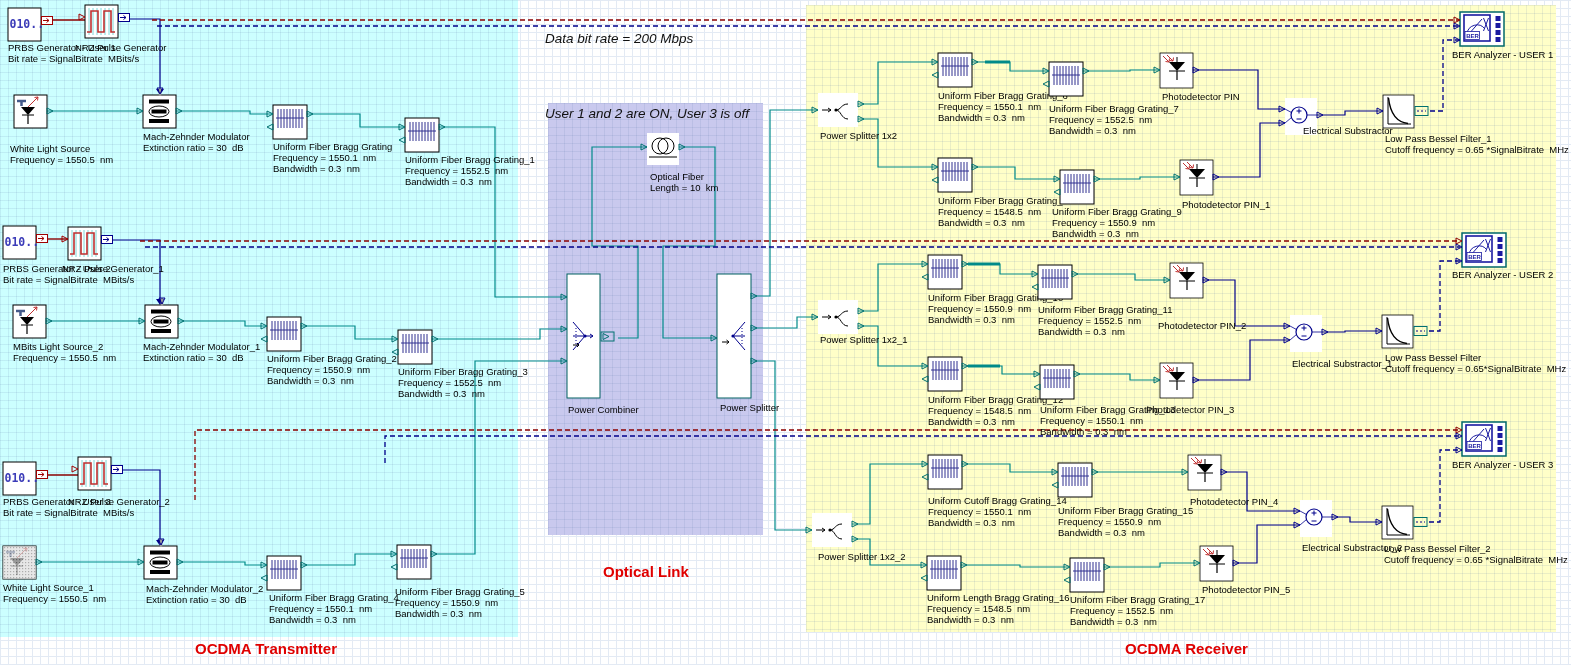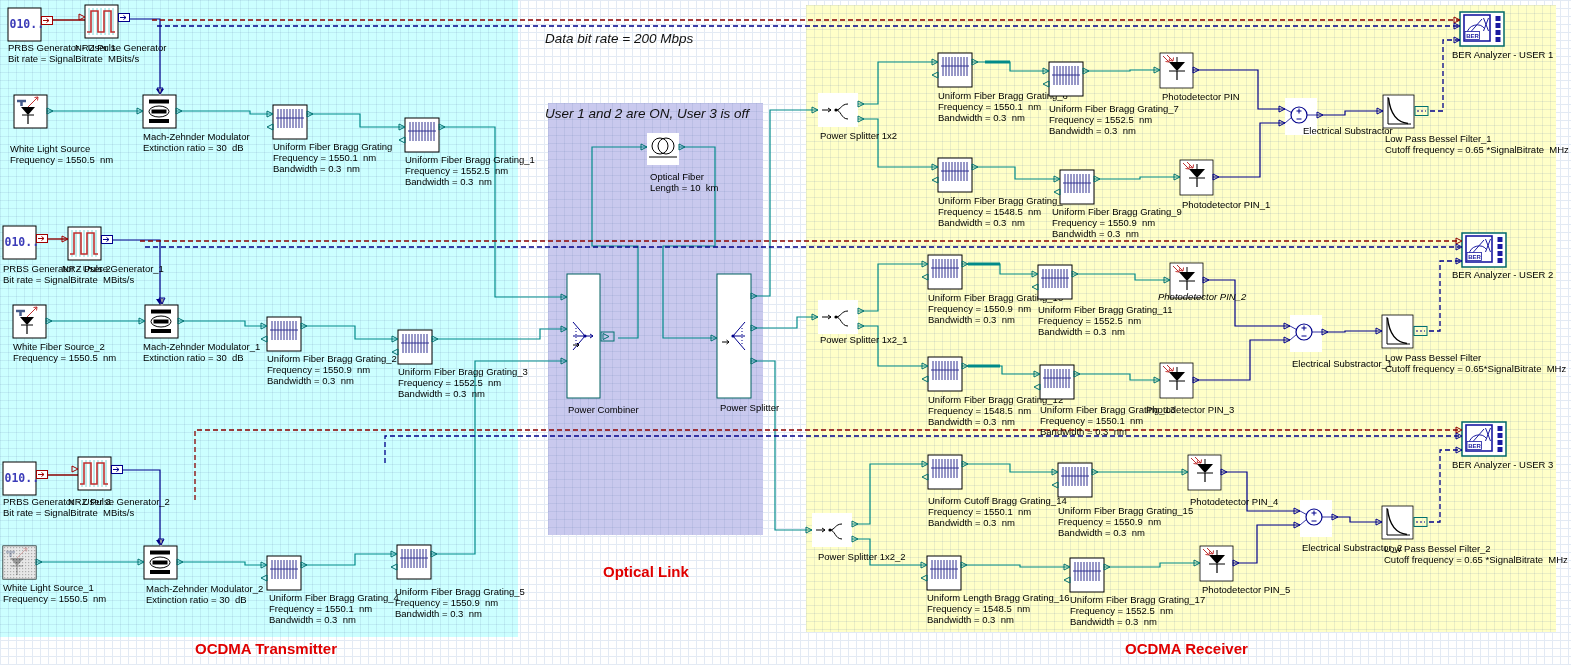--- a/index.html
+++ b/index.html
@@ -219,21 +219,21 @@
 
 <rect x="8" y="8" width="33" height="33" fill="#fff" stroke="#000"></rect>
 <path d="M11 14 h9 M15.5 14 v5" stroke="#445a8a" stroke-width="2.5"></path>
 <polygon points="15,20 29,20 22,28" fill="#000"></polygon>
 <path d="M16 28 h12 M22 28 v9" stroke="#000" stroke-width="1.2"></path>
 <path d="M25 17 l7 -7 m-3.5 .5 l3.5 -.5 l-.5 3.5 M22 20 l6 -6" stroke="#c03030" stroke-width="1" fill="none"></path>
 
 <polygon points="41,21 47,24 41,27" fill="none" stroke="#007070" stroke-width="1"></polygon>
 </svg>
     </div>
-    <div class="clabel" style="left: 13px; top: 341px;"><div>White Fiber Source_2</div><div>Frequency = 1550.5  nm</div></div>
+    <div class="clabel" style="left: 13px; top: 341px;"><div>MBits Light Source_2</div><div>Frequency = 1550.5  nm</div></div>
     <div class="comp" style="left: 137px; top: 297px;">
       <svg width="60" height="49">
 <rect x="8" y="8" width="33" height="33" fill="#fff" stroke="#000"></rect>
 <path d="M25 1 V9" stroke="#9a9a9a" stroke-width="2.5"></path>
 <rect x="14" y="12.5" width="20" height="4" fill="#000"></rect>
 <rect x="14" y="32" width="20" height="4" fill="#000"></rect>
 <ellipse cx="24" cy="24.5" rx="10" ry="5.5" fill="#fff" stroke="#000"></ellipse>
 <rect x="16.5" y="22.5" width="15" height="4" fill="#000"></rect>
 <polygon points="22,1 28,1 25,7" fill="none" stroke="#00008b" stroke-width="1"></polygon>
 <polygon points="2,21 8,24 2,27" fill="none" stroke="#007070" stroke-width="1"></polygon> 
@@ -538,21 +538,21 @@
       <svg width="62" height="51">
 <rect x="8" y="8" width="33" height="35" fill="#fff" stroke="#000" stroke-width="0.8"></rect>
 <path d="M11 11 l6 6 m.5 -3.5 l-.5 3.5 l-3.5 -.5 M15 10 l6 6 m.5 -3.5 l-.5 3.5 l-3.5 -.5" stroke="#c03030" stroke-width="1" fill="none"></path>
 <path d="M25 12 v5" stroke="#000"></path>
 <polygon points="17,17 33,17 25,26" fill="#000"></polygon>
 <path d="M17 26 h16 M25 26 v9" stroke="#000" stroke-width="1.2"></path>
 <polygon points="2,22 8,25 2,28" fill="none" stroke="#007070" stroke-width="1"></polygon> 
         <polygon points="41,22 47,25 41,28" fill="none" stroke="#00008b" stroke-width="1"></polygon>
 </svg>
     </div>
-    <div class="clabel" style="left: 1158px; top: 291px; font-style: italic;"><div>Photodetector PIN_2</div></div>
+    <div class="clabel" style="left: 1158px; top: 320px;"><div>Photodetector PIN_2</div></div>
     <div class="comp" style="left: 920px; top: 349px;">
       <svg width="62" height="50">
 <rect x="8" y="8" width="34" height="34" fill="#fff" stroke="#000"></rect>
 <path d="M11 21 H39" stroke="#303090" stroke-width="1"></path>
 <path d="M13.0 12 V31 M16.0 12 V31 M19.0 12 V31 M22.0 12 V31 M25.0 12 V31 M28.0 12 V31 M31.0 12 V31 M34.0 12 V31 M37.0 12 V31 " stroke="#303090" stroke-width="1"></path>
 <polygon points="2,14 8,17 2,20" fill="none" stroke="#007070" stroke-width="1"></polygon> 
         <polygon points="8,27 2,30 8,33" fill="none" stroke="#007070" stroke-width="1"></polygon> 
         <polygon points="42,14 48,17 42,20" fill="none" stroke="#007070" stroke-width="1"></polygon>
 </svg>
     </div>

